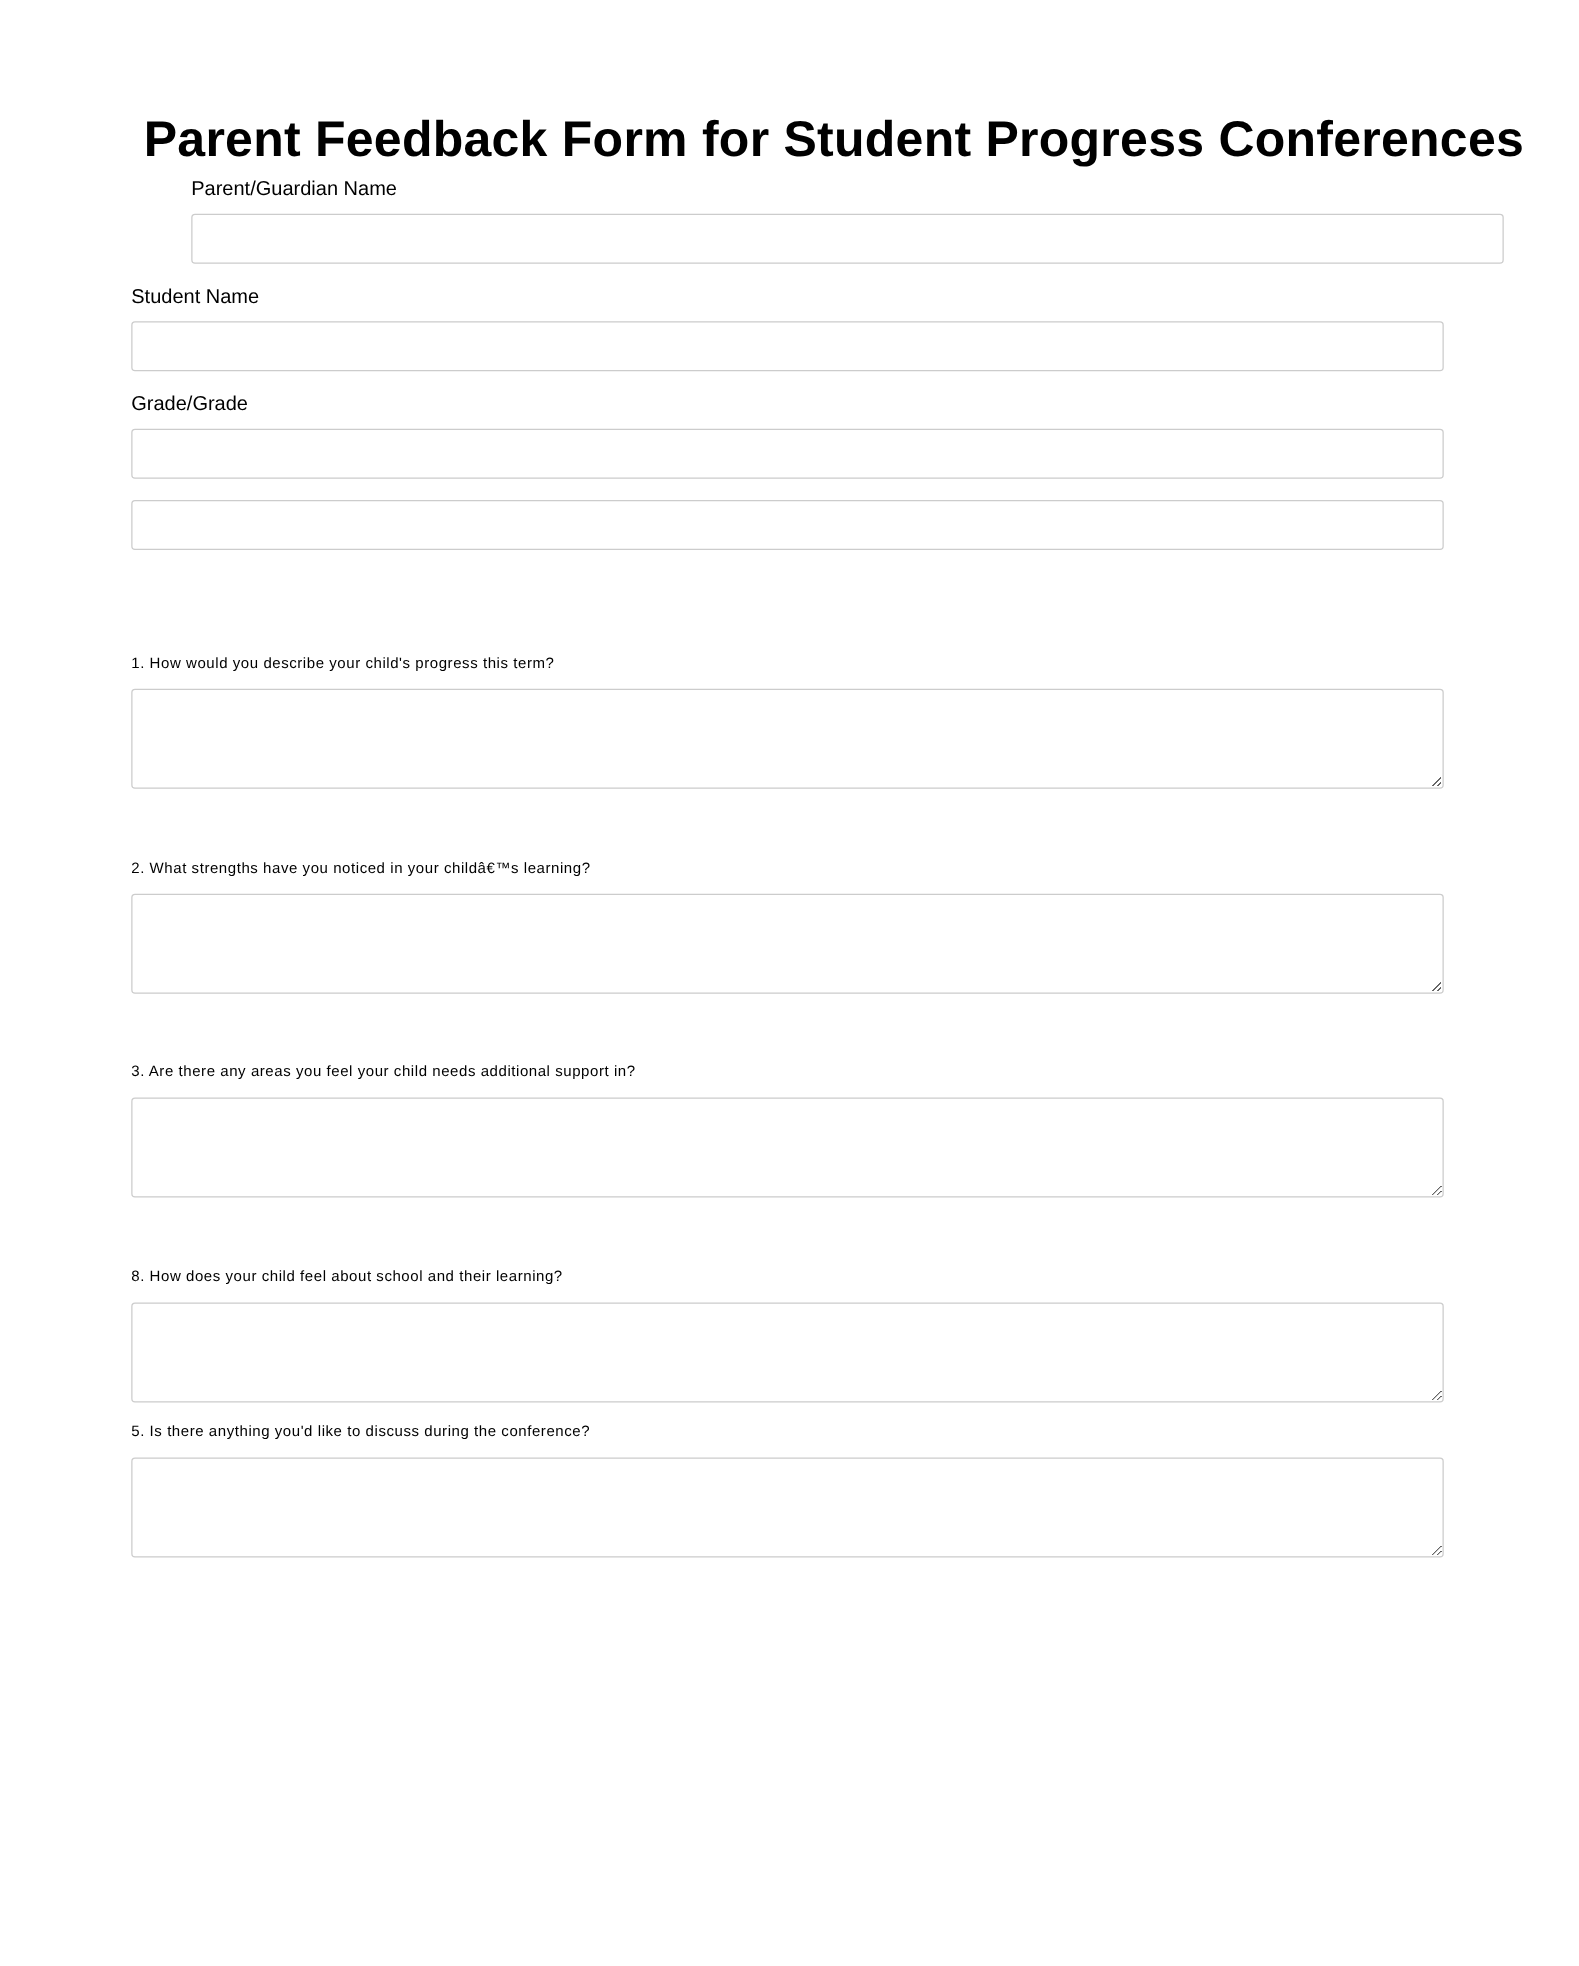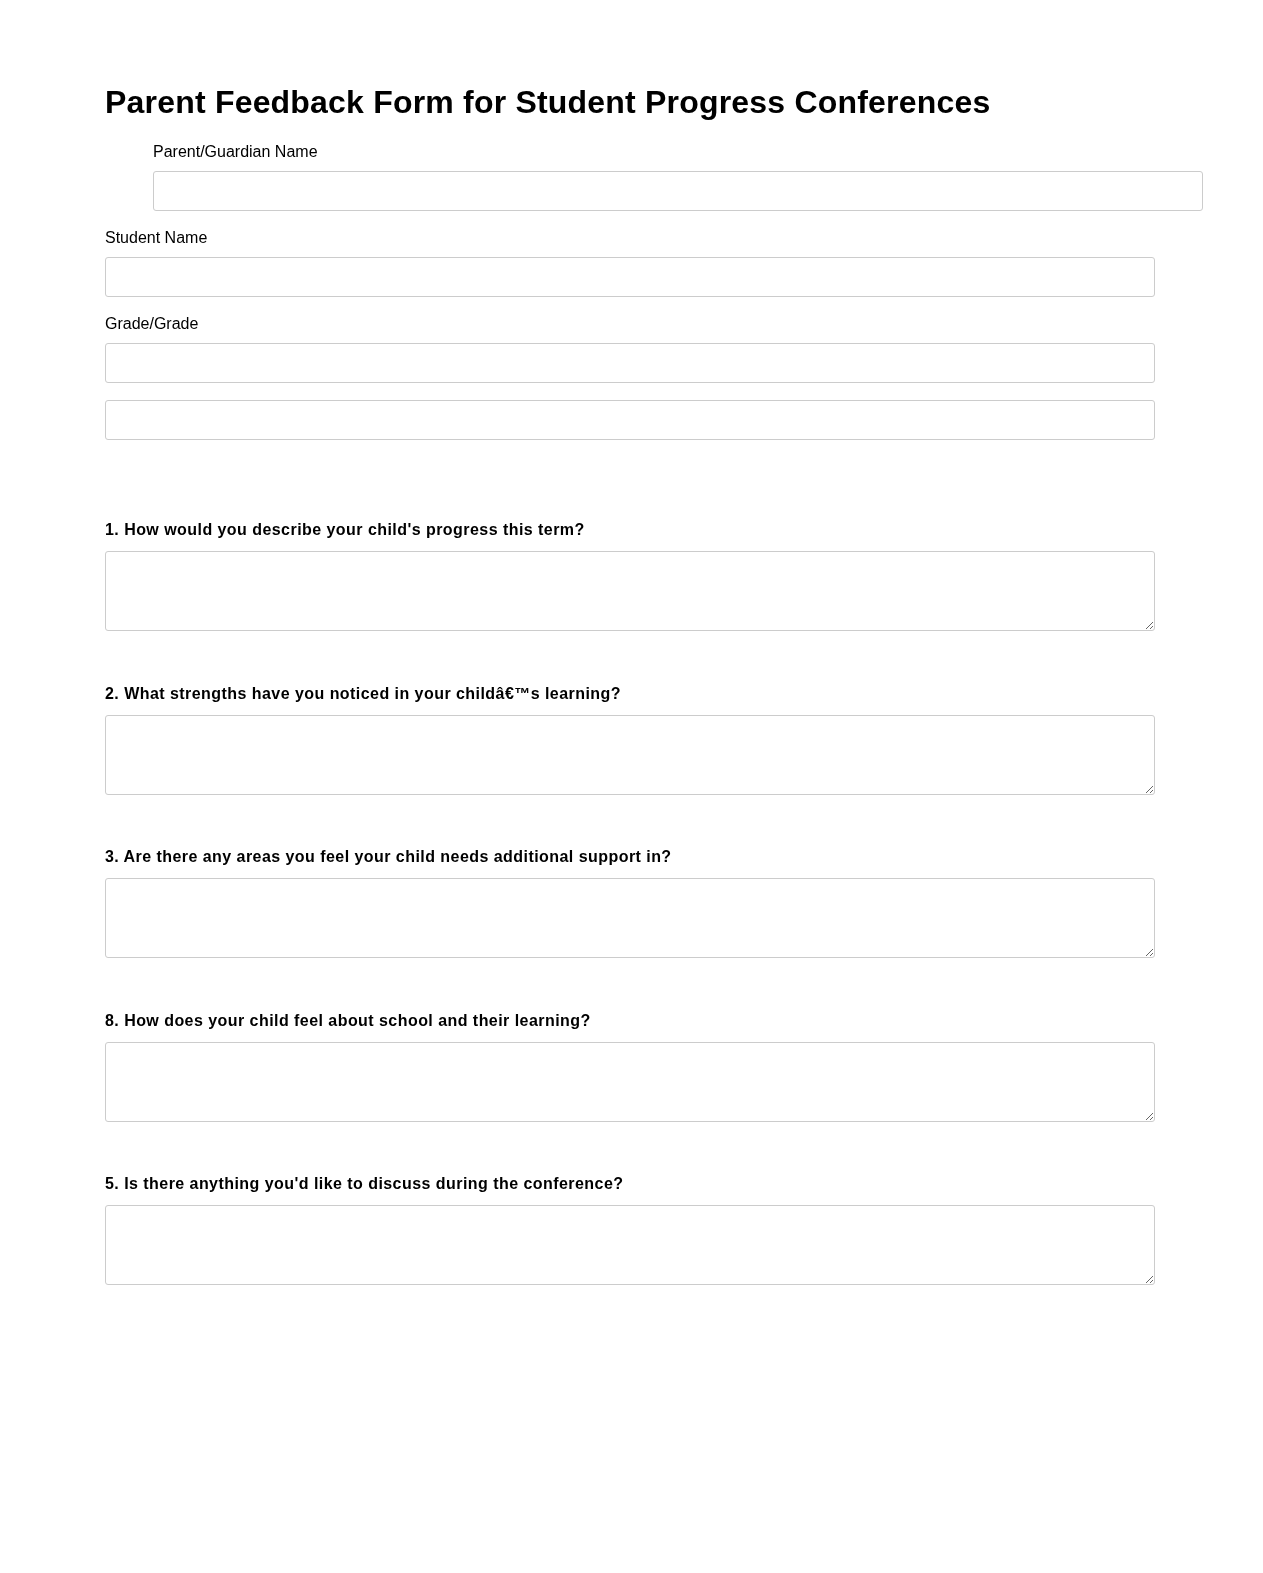--- a/index.html
+++ b/index.html
@@ -11,25 +11,25 @@
       position: relative;
       overflow: hidden;
     }
     .container {
       position: absolute;
       left: 105px;
       top: 0;
       width: 1050px;
     }
     h1 {
-      margin: 0;
+      margin: 10px;
       position: absolute;
       top: 80px;
       left: 0;
-      font-size: 32px;
+      font-size: 40px;
       font-weight: bold;
       line-height: 44px;
       letter-spacing: 0.2px;
       white-space: nowrap;
     }
     .field {
       position: absolute;
       left: 0;
       width: 1050px;
     }
@@ -54,22 +54,22 @@
       margin: 0;
       outline: none;
     }
     .question {
       position: absolute;
       left: 0;
       width: 1050px;
     }
     .question h2 {
       margin: 0 0 10px 0;
-      font-size: 16px;
-      font-weight: bold;
+      font-size: 12px;
+      font-weight: normal;
       line-height: 22px;
       letter-spacing: 0.45px;
       white-space: nowrap;
     }
     .question textarea {
       display: block;
       box-sizing: border-box;
       width: 1050px;
       height: 80px;
       border: 1px solid #cccccc;
@@ -121,17 +121,17 @@
   <div class="question" style="top:846px;">
     <h2>3. Are there any areas you feel your child needs additional support in?</h2>
     <textarea style=""></textarea>
   </div>
 
   <div class="question" style="top:1010px;">
     <h2>8. How does your child feel about school and their learning?</h2>
     <textarea style=""></textarea>
   </div>
 
-  <div class="question" style="top:1173px;">
+  <div class="question" style="top:1134px;">
     <h2>5. Is there anything you'd like to discuss during the conference?</h2>
     <textarea style=""></textarea>
   </div>
 </div>
 
 </body></html>

